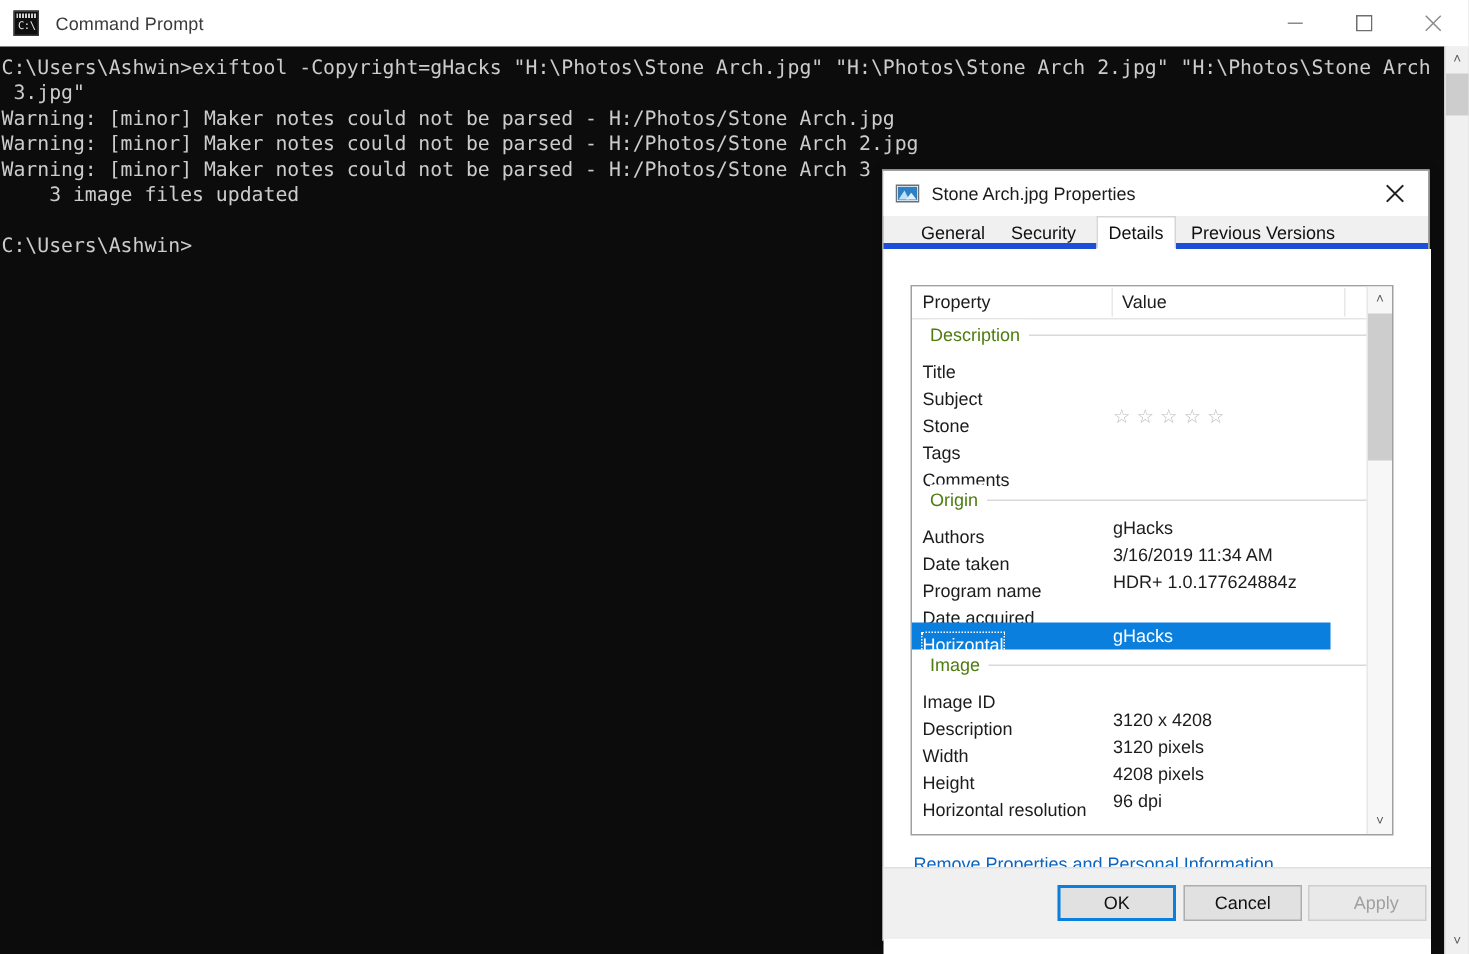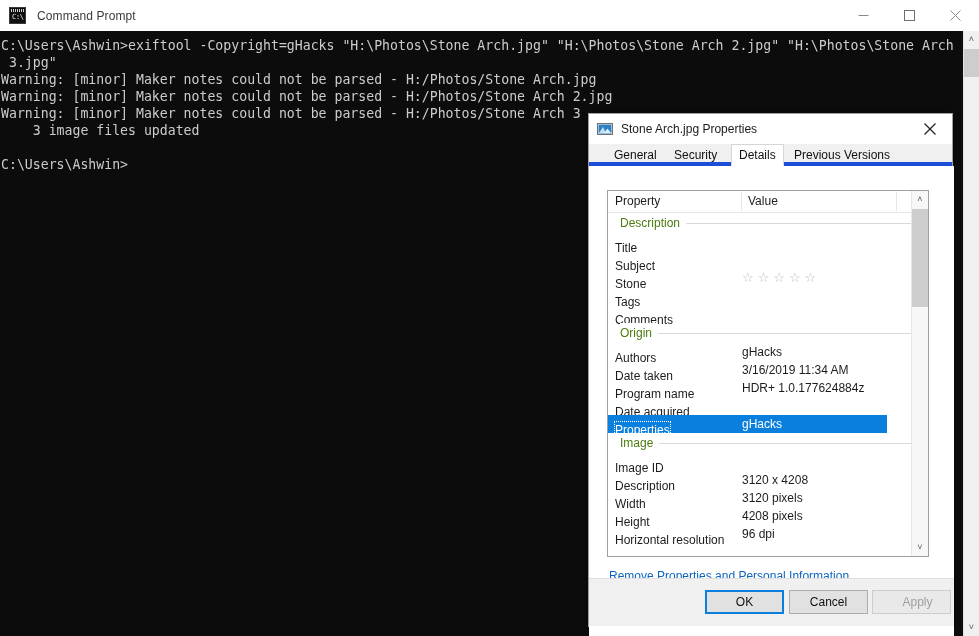--- a/index.html
+++ b/index.html
@@ -505,21 +505,21 @@
         </div>
         <div class="prow">
           <div class="pname">Program name</div>
           <div class="pval">HDR+ 1.0.177624884z</div>
         </div>
         <div class="prow">
           <div class="pname">Date acquired</div>
           <div class="pval"></div>
         </div>
         <div class="prow selected">
-          <div class="pname">Properties</div>
+          <div class="pname">Horizontal</div>
           <div class="pval">gHacks</div>
         </div>
 
         <div class="group">
           <div class="gline"></div>
           <div class="gtitle">Image</div>
         </div>
         <div class="prow">
           <div class="pname">Image ID</div>
           <div class="pval"></div>

